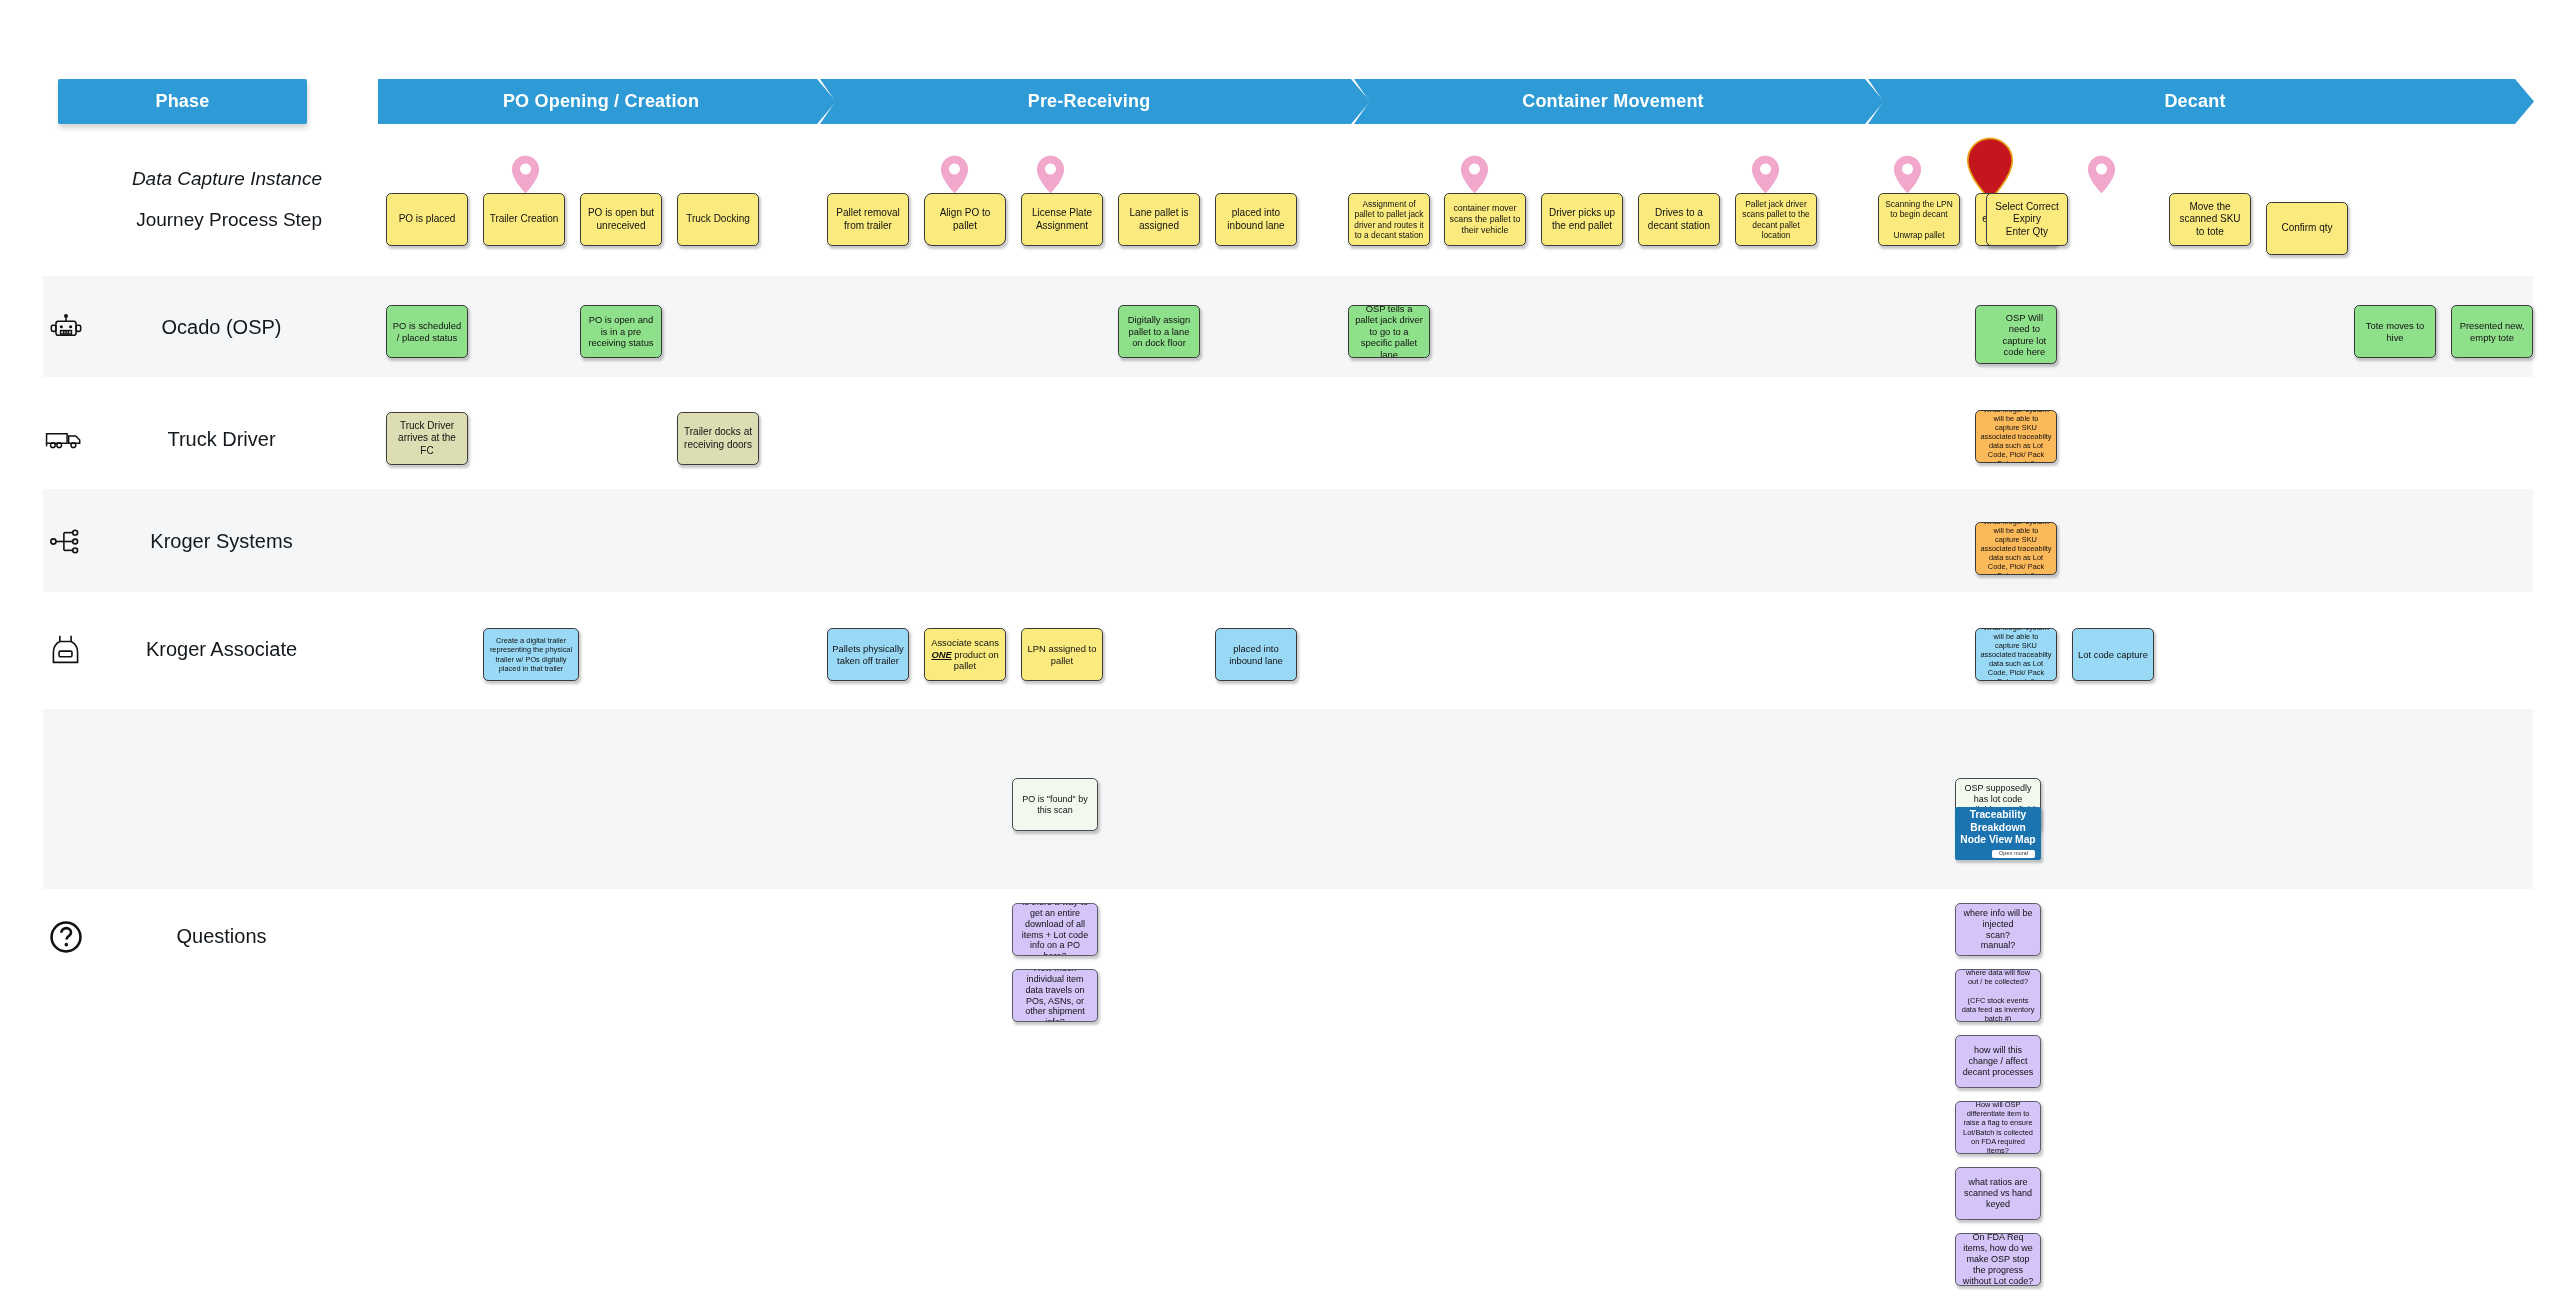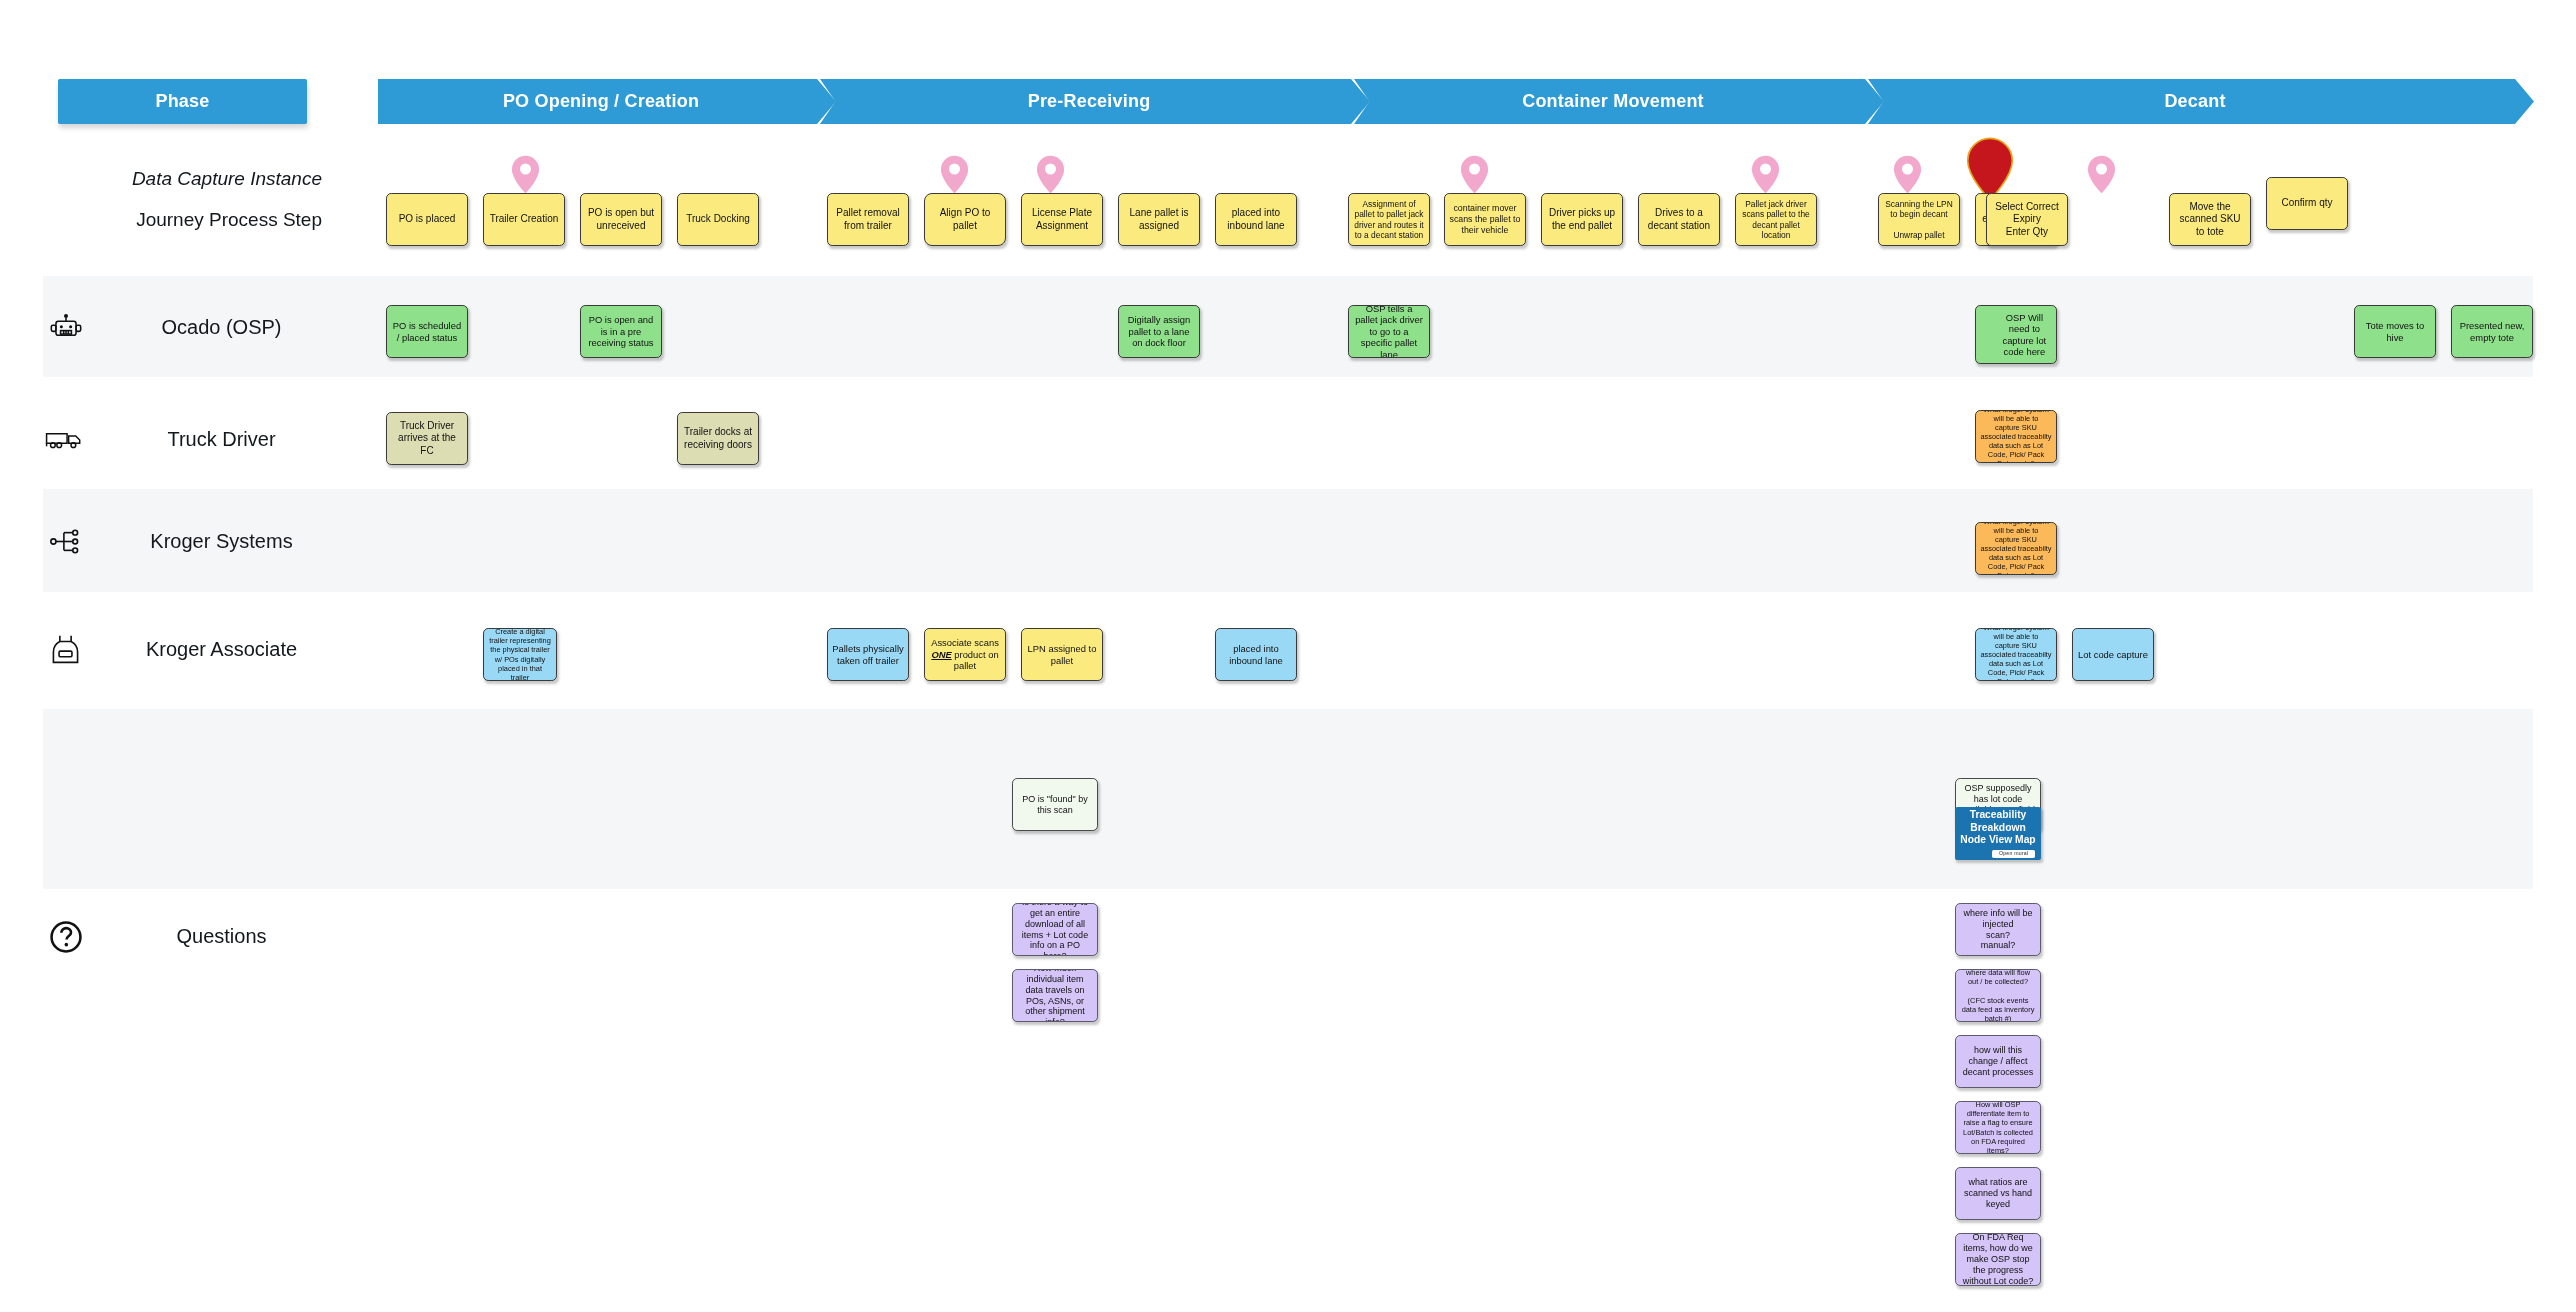--- a/index.html
+++ b/index.html
@@ -299,37 +299,37 @@
         <circle cx="17" cy="16.5" r="6.5" fill="#ffffff"></circle>
       </svg>
   </div>
   <div class="card step" style="left:1952px; top:193px; width:82px; height:53px;margin-left:34px;">
     <span class="multi">Select Correct
 Expiry
 Enter Qty</span>
   </div>
 
   <div class="card step" style="left:2169px; top:193px; width:82px; height:53px;">Move the scanned SKU to tote</div>
-  <div class="card step" style="left:2266px; top:177px; width:82px; height:53px;">Confirm qty</div>
+  <div class="card step" style="left:2266px; top:202px; width:82px; height:53px;">Confirm qty</div>
 
   <div class="card osp" style="left:386px; top:305px; width:82px; height:53px;">PO is scheduled / placed status</div>
   <div class="card osp" style="left:580px; top:305px; width:82px; height:53px;">PO is open and is in a pre receiving status</div>
   <div class="card osp" style="left:1118px; top:305px; width:82px; height:53px;">Digitally assign pallet to a lane on dock floor</div>
   <div class="card osp" style="left:1348px; top:305px; width:82px; height:53px;">OSP tells a pallet jack driver to go to a specific pallet lane</div>
   <div class="card osp" style="left:1975px; top:305px; width:82px; height:59px;padding-left:21px;">OSP Will need to capture lot code here</div>
   <div class="card osp" style="left:2354px; top:305px; width:82px; height:53px;">Tote moves to hive</div>
   <div class="card osp" style="left:2451px; top:305px; width:82px; height:53px;">Presented new, empty tote</div>
 
   <div class="card truck" style="left:386px; top:412px; width:82px; height:53px;">Truck Driver arrives at the FC</div>
   <div class="card truck" style="left:677px; top:412px; width:82px; height:53px;">Trailer docks at receiving doors</div>
   <div class="card krsys" style="left:1975px; top:410px; width:82px; height:53px;">What kroger system will be able to capture SKU associated traceabilty data such as Lot Code, Pick/ Pack Dates, etc?</div>
 
   <div class="card krsys" style="left:1975px; top:522px; width:82px; height:53px;">What kroger system will be able to capture SKU associated traceabilty data such as Lot Code, Pick/ Pack Dates, etc?</div>
 
-  <div class="card assoc small" style="left:483px; top:628px; width:74px; height:53px;">Create a digital trailer representing the physical trailer w/ POs digitally placed in that trailer</div>
+  <div class="card assoc small" style="left:483px; top:628px; width:96px; height:53px;">Create a digital trailer representing the physical trailer w/ POs digitally placed in that trailer</div>
   <div class="card assoc" style="left:827px; top:628px; width:82px; height:53px;">Pallets physically taken off trailer</div>
   <div class="card assoc yellow" style="left:924px; top:628px; width:82px; height:53px;">
     <span>Associate scans <b><i><u>ONE</u></i></b> product on pallet</span>
   </div>
   <div class="card assoc yellow" style="left:1021px; top:628px; width:82px; height:53px;">LPN assigned to pallet</div>
   <div class="card assoc" style="left:1215px; top:628px; width:82px; height:53px;">placed into inbound lane</div>
   <div class="card assoc small" style="left:1975px; top:628px; width:82px; height:53px;">What kroger system will be able to capture SKU associated traceabilty data such as Lot Code, Pick/ Pack Dates, etc?</div>
   <div class="card assoc" style="left:2072px; top:628px; width:82px; height:53px;">Lot code capture</div>
 
   <div class="card note" style="left:1012px; top:738px; width:86px; height:53px;">PO is "found" by this scan</div>

